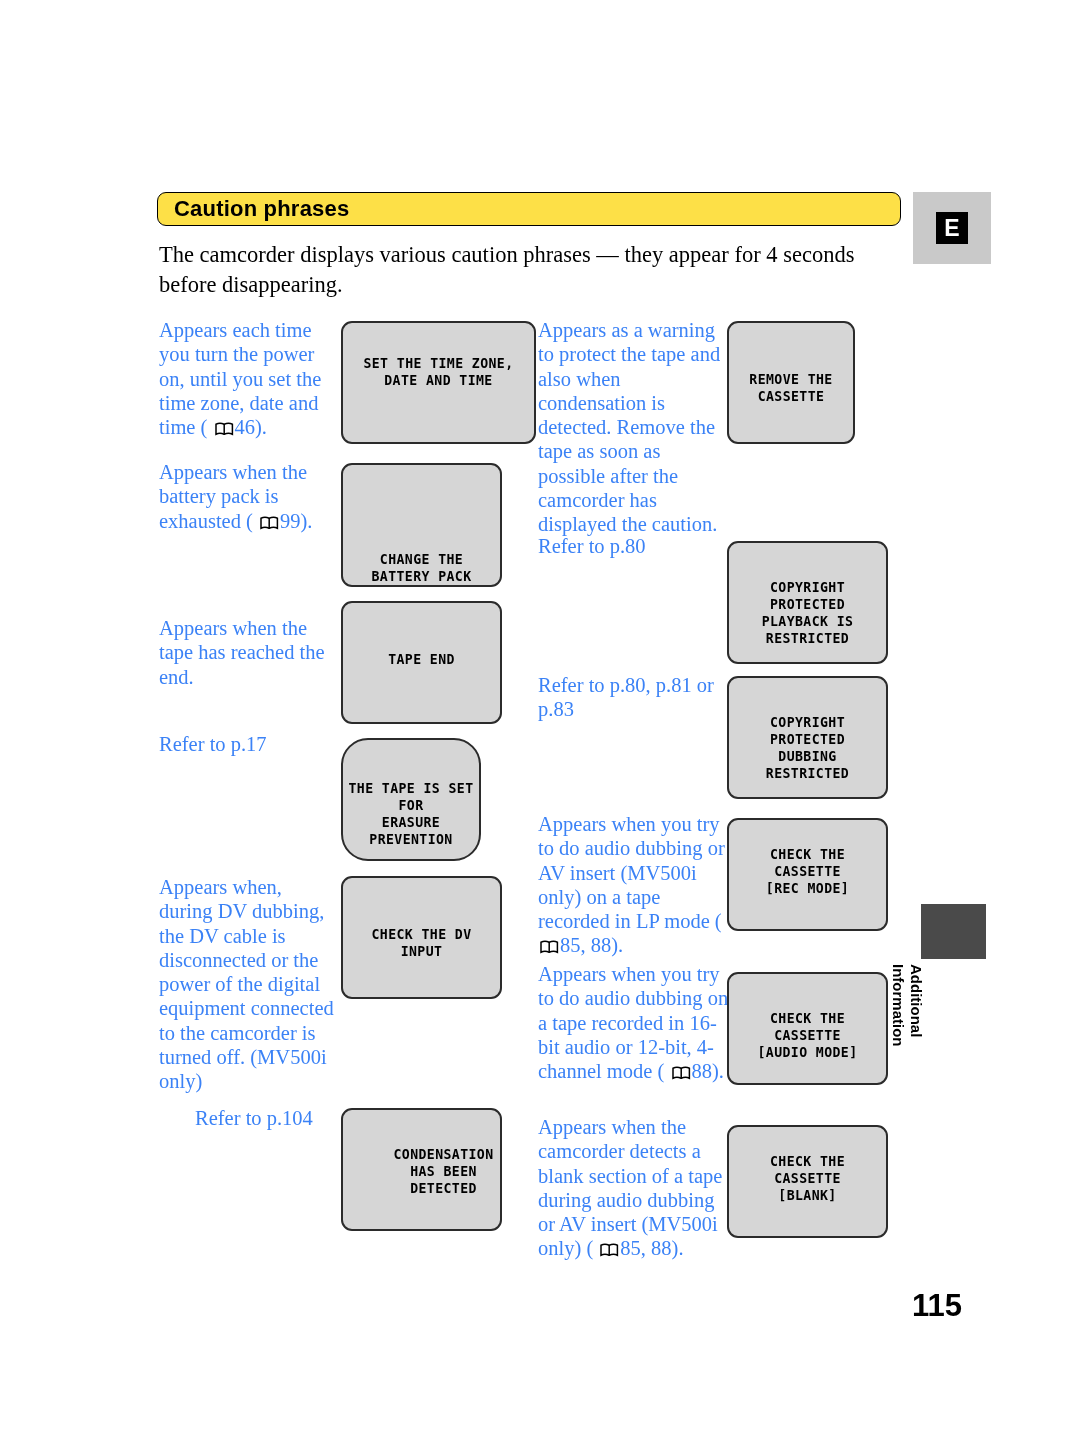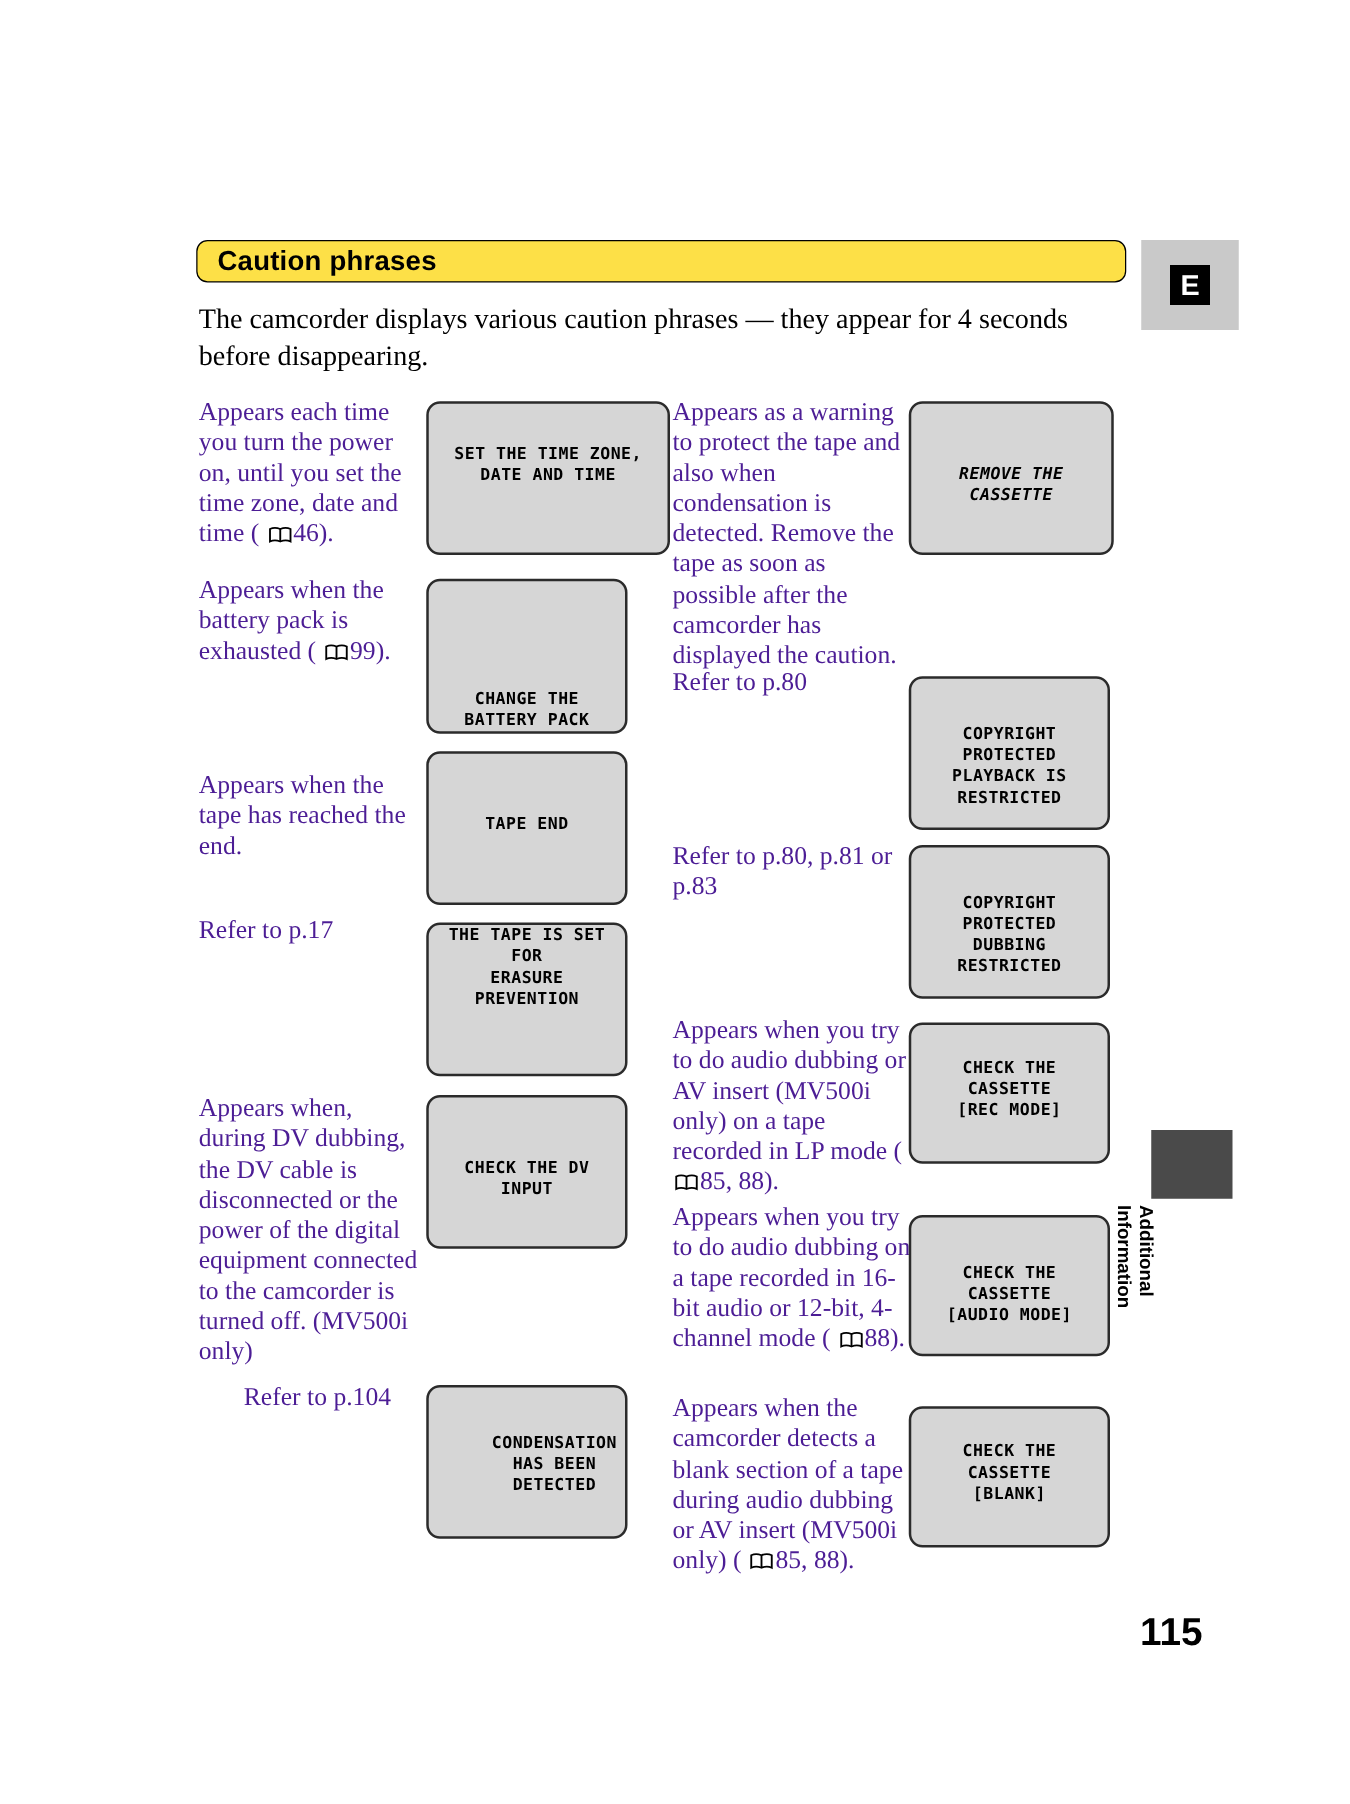--- a/index.html
+++ b/index.html
@@ -75,21 +75,21 @@
     font-size: 22.5px;
     line-height: 30px;
     color: #000;
   }
 
   
   .txt {
     position: absolute;
     font-size: 20.5px;
     line-height: 24.3px;
-    color: #4c1d95;
+    color: #3b82f6;
   }
 
   
   .lcd {
     position: absolute;
     background: #d6d6d6;
     border: 2px solid #2b2b2b;
     border-radius: 11px;
     box-sizing: border-box;
     display: flex;
@@ -203,21 +203,21 @@
 </div>
 
 <div class="lcd" style="left:341px; top:463px; width:161px; height:124px; align-items:flex-end; padding-top:48px;">
   <span class="lcd-text">CHANGE THE BATTERY PACK</span>
 </div>
 
 <div class="lcd" style="left:341px; top:601px; width:161px; height:123px; align-items:flex-start; padding-top:48px;">
   <span class="lcd-text">TAPE END</span>
 </div>
 
-<div class="lcd" style="left:341px; top:738px; width:161px; height:123px; align-items:flex-start; ">
+<div class="lcd" style="left:341px; top:738px; width:140px; height:123px; align-items:flex-start; padding-top:40px;border-radius:27px;">
   <span class="lcd-text">THE TAPE IS SET FOR
 ERASURE PREVENTION</span>
 </div>
 
 <div class="lcd" style="left:341px; top:876px; width:161px; height:123px; align-items:flex-start; padding-top:48px;">
   <span class="lcd-text">CHECK THE DV INPUT</span>
 </div>
 
 <div class="lcd" style="left:341px; top:1108px; width:161px; height:123px; align-items:flex-start; padding-top:36px;padding-left:44px;">
   <span class="lcd-text">CONDENSATION
@@ -250,21 +250,21 @@
       </svg></span><span>88</span><span>).</span>
 </div>
 
 <div class="txt" style="left:538px; top:1115px; width:192px;">
   <span>Appears when the camcorder detects a blank section of a tape during audio dubbing or AV insert (MV500i only) ( </span><span class="bookicon"><svg viewBox="0 0 19 14" width="19" height="14">
         <path d="M1 2.2 Q4.8 0.4 9.2 2.2 Q13.6 0.4 17.4 2.2 L17.4 12.2 Q13.6 10.4 9.2 12.2 Q4.8 10.4 1 12.2 Z" fill="#ffffff" stroke="#000000" stroke-width="1.5"></path>
         <line x1="9.2" y1="2.2" x2="9.2" y2="12.2" stroke="#000000" stroke-width="1.5"></line>
       </svg></span><span>85, 88</span><span>).</span>
 </div>
 
-<div class="lcd" style="left:727px; top:321px; width:164px; height:123px; align-items:flex-start; padding-top:48px;font-style:italic;">
+<div class="lcd" style="left:727px; top:321px; width:128px; height:123px; align-items:flex-start; padding-top:48px;">
   <span class="lcd-text">REMOVE THE CASSETTE</span>
 </div>
 
 <div class="lcd" style="left:727px; top:541px; width:161px; height:123px; align-items:flex-start; padding-top:36px;">
   <span class="lcd-text">COPYRIGHT PROTECTED
 PLAYBACK IS RESTRICTED</span>
 </div>
 
 <div class="lcd" style="left:727px; top:676px; width:161px; height:123px; align-items:flex-start; padding-top:36px;">
   <span class="lcd-text">COPYRIGHT PROTECTED

